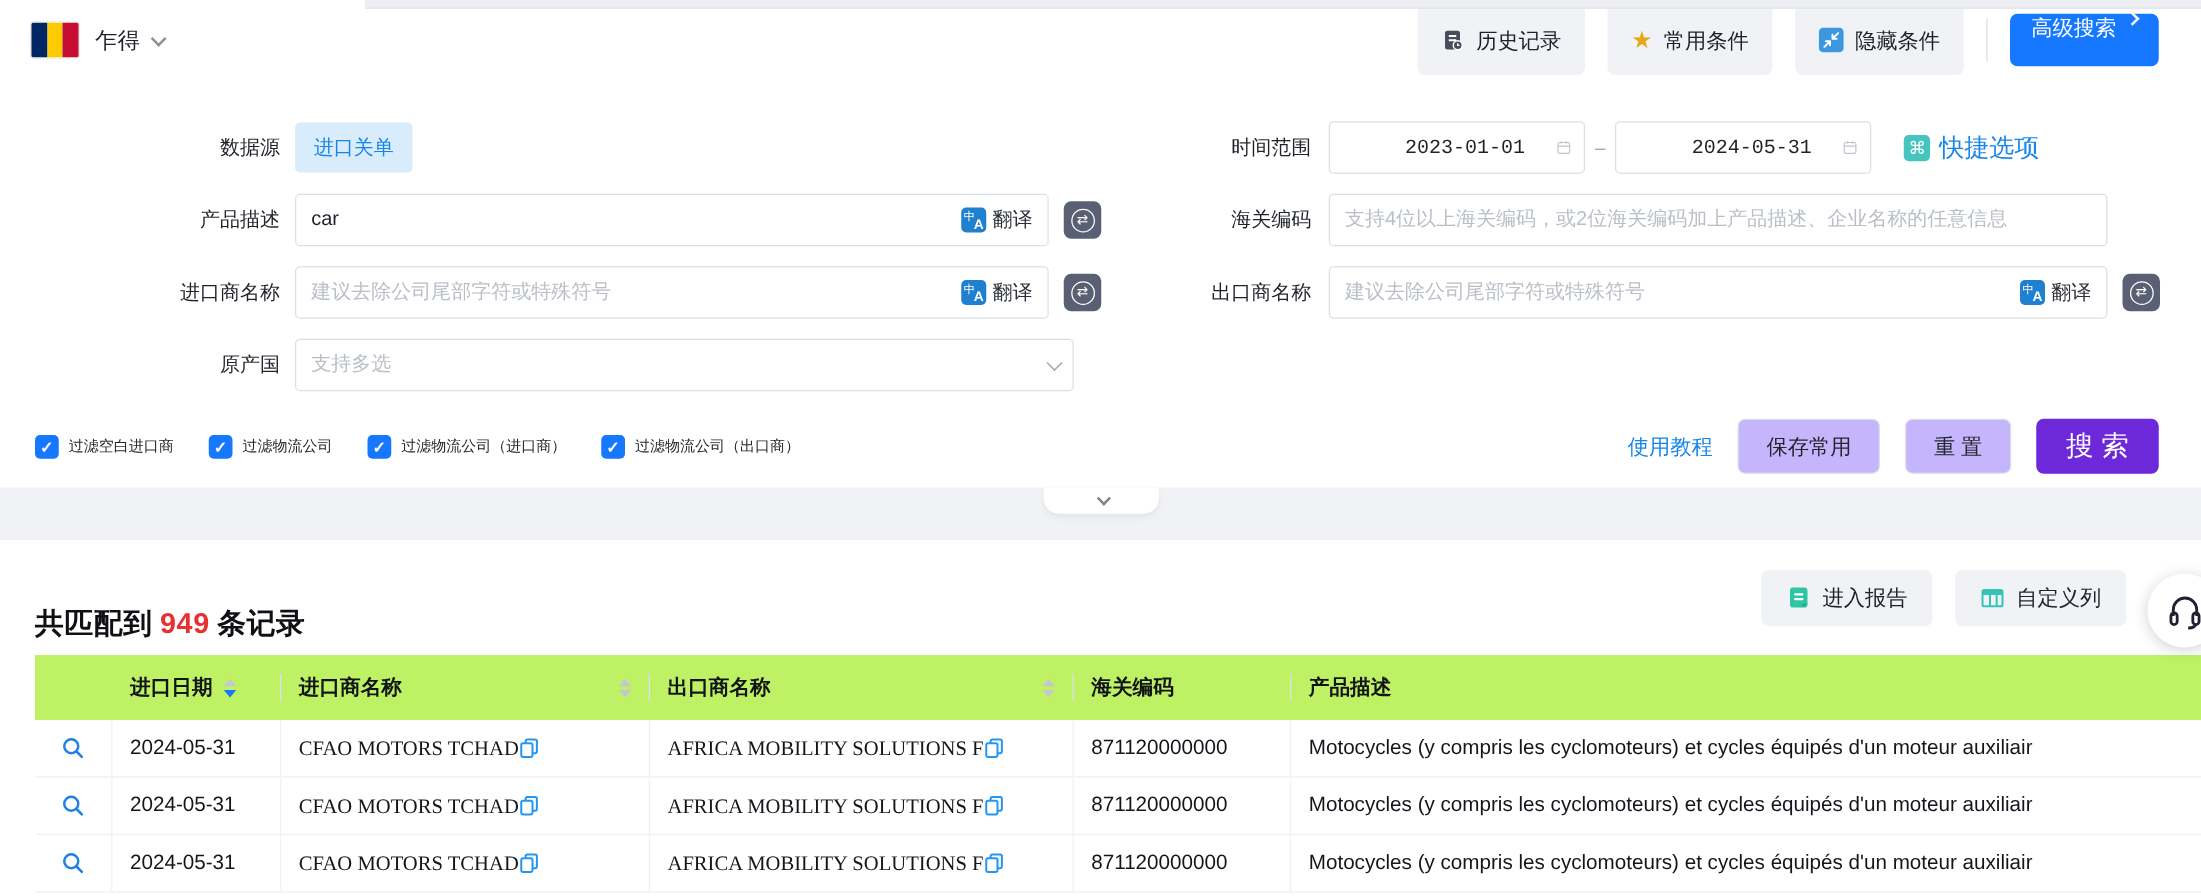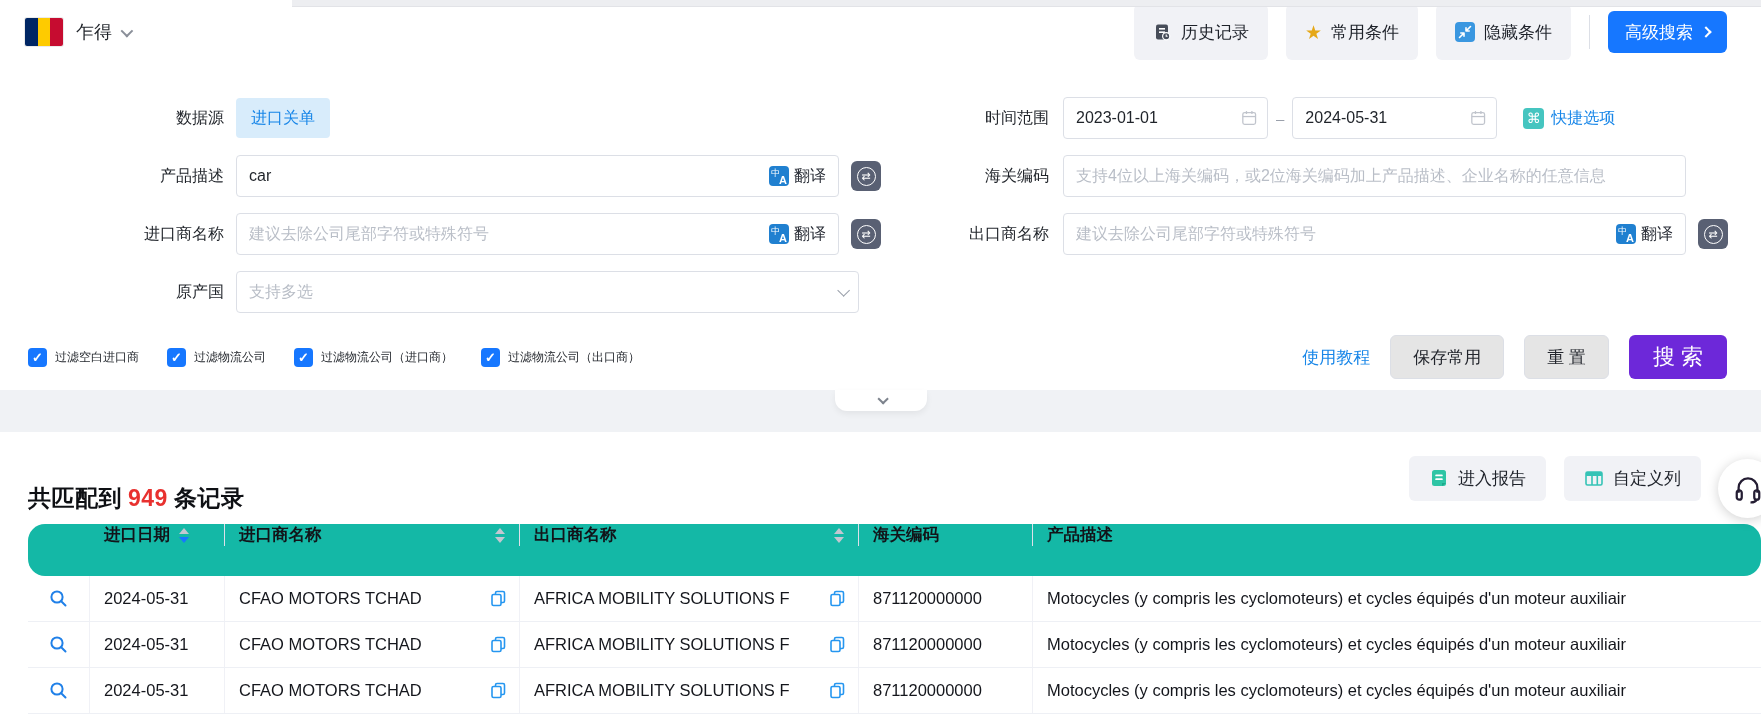--- a/index.html
+++ b/index.html
@@ -11,21 +11,21 @@
   
   .topbar { height:64px; display:flex; align-items:center; padding:0 34px 0 25px; background:#fff; }
   .flag { width:38px; height:28px; display:flex; border-radius:2px; overflow:hidden; box-shadow:0 0 0 1px rgba(0,0,0,.08); }
   .flag i { flex:1; }
   .flag i:nth-child(1){ background:#002664; } .flag i:nth-child(2){ background:#FECB00; } .flag i:nth-child(3){ background:#C60C30; }
   .country-label { font-size:18px; margin:0 9px 0 13px; }
   .chev { display:inline-block; width:9px; height:9px; border-right:2px solid #8a8f99; border-bottom:2px solid #8a8f99; transform:rotate(45deg) translateY(-2px); }
   .topbar-right { margin-left:auto; display:flex; align-items:center; gap:18px; }
   .tool-btn { height:56px; padding:0 19px; background:#f1f2f6; border:none; border-radius:6px; display:flex; align-items:center; gap:9px; font-size:17px; color:#1d2129; cursor:pointer; font-family:inherit; }
   .vdiv { width:1px; height:34px; background:#dcdfe6; }
-  .advanced-btn { height:42px; padding:0 17px; background:#1677ff; color:#fff; border:none; border-radius:6px; font-size:17px; display:flex; align-items:center; gap:9px; cursor:pointer; font-family:inherit; }
+  .advanced-btn { height:42px; padding:0 17px; background:#1677ff; color:#fff; border:none; border-radius:6px; font-size:17px; display:flex; align-items:flex-start; gap:9px; cursor:pointer; font-family:inherit; }
   .advanced-btn .chev { width:8px; height:8px; border-color:#fff; transform:rotate(-45deg); }
   .star { color:#e6a817; font-size:19px; line-height:1; }
 
   
   .form-panel { position:relative; height:326px; background:#fff; padding-top:33px; }
   .update-range { position:absolute; top:5px; left:1063px; font-size:16px; color:#f08a1d; }
   .update-range b { color:#ef8200; }
   .update-range .to { color:#5a5e66; font-weight:normal; padding:0 4px; }
   .frow { display:flex; align-items:center; margin-bottom:16px; height:42px; }
   .fleft { width:881px; display:flex; align-items:center; }
@@ -36,73 +36,73 @@
   .input { width:623px; height:42px; border:1px solid #dcdfe6; border-radius:4px; background:#fff; display:flex; align-items:center; padding:0 12px; }
   .input input { border:none; outline:none; flex:1; min-width:0; font-size:16px; color:#1f2329; font-family:inherit; background:transparent; }
   .input input::placeholder { color:#b9bec7; }
   .translate-btn { display:flex; align-items:center; gap:5px; font-size:16px; color:#2b2f38; cursor:pointer; flex:none; }
   .tr-icon { position:relative; width:20px; height:20px; background:#2080d0; border-radius:4px; flex:none; }
   .tr-icon .zh { position:absolute; top:1px; left:2px; color:#fff; font-size:9px; }
   .tr-icon .en { position:absolute; bottom:0; right:2px; color:#fff; font-size:11px; font-weight:bold; }
   .match-icon { width:30px; height:30px; margin-left:12px; background:#596073; border-radius:6px; display:flex; align-items:center; justify-content:center; cursor:pointer; flex:none; }
   .match-icon .ring { width:19px; height:19px; border:1.6px solid #fff; border-radius:50%; display:flex; align-items:center; justify-content:center; color:#fff; font-size:11px; line-height:1; }
   .date-box { width:205px; height:42px; border:1px solid #dcdfe6; border-radius:4px; display:flex; align-items:center; padding:0 10px 0 12px; }
-  .date-box input { border:none; outline:none; width:100%; font-size:16px; color:#1f2329; font-family:Liberation Sans, sans-serif; }
+  .date-box input { border:none; outline:none; width:100%; font-size:16px; color:#1f2329; font-family:Liberation Mono, monospace;margin-left:48px; }
   .dash { color:#9aa0ab; padding:0 8px; font-size:15px; }
   .quick-opt { display:flex; align-items:center; gap:7px; margin-left:26px; cursor:pointer; }
   .cmd-icon { width:21px; height:21px; background:#45c5c0; border-radius:4px; color:#fff; font-size:14px; display:flex; align-items:center; justify-content:center; }
-  .quick-opt span.qlabel { color:#1886e8; font-size:16px; }
+  .quick-opt span.qlabel { color:#1886e8; font-size:20px; }
   .select .chev { margin-left:auto; border-color:#9aa0ab; border-width:1.5px; transform:rotate(45deg) translateY(-3px); }
 
   .filters-row { display:flex; align-items:center; padding:0 34px 0 28px; margin-top:22px; }
   .cb-item { display:flex; align-items:center; gap:8px; margin-right:28px; cursor:pointer; }
   .cb-box { width:19px; height:19px; background:#1677ff; border-radius:4px; color:#fff; font-size:13px; font-weight:bold; display:flex; align-items:center; justify-content:center; }
   .cb-label { font-size:12px; }
   .filters-right { margin-left:auto; display:flex; align-items:center; gap:20px; }
   .tut-link { color:#1886e8; font-size:17px; cursor:pointer; }
-  .ghost-btn { height:44px; padding:0 22px; background:#e5e5e5; border:1px solid #dcdfe6; border-radius:6px; font-size:17px; color:#23262d; cursor:pointer; font-family:inherit; }
+  .ghost-btn { height:44px; padding:0 22px; background:#c4b5fd; border:1px solid #dcdfe6; border-radius:6px; font-size:17px; color:#23262d; cursor:pointer; font-family:inherit; }
   .primary-btn { height:44px; padding:0 24px; background:#6d28d9; border:none; border-radius:6px; font-size:22px; color:#fff; cursor:pointer; font-family:inherit; }
 
   .gray-strip { height:42px; background:#f0f2f5; position:relative; }
   .collapse-tab { position:absolute; top:0; left:50%; transform:translateX(-50%); width:92px; height:21px; background:#fff; border-radius:0 0 12px 12px; box-shadow:0 3px 6px rgba(0,0,0,.06); display:flex; align-items:center; justify-content:center; cursor:pointer; }
   .collapse-tab .chev { width:8px; height:8px; border-color:#7d838d; transform:rotate(45deg) translateY(-3px); }
 
   
   .results { position:relative; background:#fff; height:285px; }
   .results-header { display:flex; align-items:center; height:92px; padding:0 60px 0 28px; }
   .results-title { font-size:23px; font-weight:bold; color:#0e1014; letter-spacing:.5px;margin-top:40px; }
   .results-title .count { color:#e8312f; padding:0 6px; }
   .results-actions { margin-left:auto; display:flex; align-items:center; gap:18px; }
   .action-btn { height:45px; padding:0 20px; background:#f1f2f6; border:none; border-radius:6px; font-size:17px; color:#1d2129; display:flex; align-items:center; gap:9px; cursor:pointer; font-family:inherit; }
   .export-group { display:flex; }
   .export-main { border-radius:6px 0 0 6px; color:#b5bac3; cursor:not-allowed; }
   .export-caret { width:48px; height:45px; background:#f1f2f6; border:none; border-left:1px solid #e2e4ea; border-radius:0 6px 6px 0; display:flex; align-items:center; justify-content:center; cursor:pointer; }
   .export-caret .chev { border-color:#3a3f47; transform:rotate(45deg) translateY(-3px); }
   .support-fab { position:absolute; right:-16px; top:27px; width:59px; height:59px; background:#fff; border-radius:50%; box-shadow:0 2px 12px rgba(0,0,0,.18); display:flex; align-items:center; justify-content:center; cursor:pointer; z-index:5; }
 
   .table { margin-left:28px; width:1733px; font-size:16.5px; }
-  .thead { display:flex; background:#14b8a6; height:52px; align-items:flex-start;border-radius:17px; }
+  .thead { display:flex; background:#bef264; height:52px; align-items:center; }
   .th { display:flex; align-items:center; padding-left:14px; font-weight:bold; color:#121419; border-right:1px solid #dde0ea; }
   .th:last-child { border-right:none; }
   .th.spread { justify-content:space-between; padding-right:14px; }
   .c0 { width:62px; flex:none; padding-left:0; }
   .c1 { width:135px; flex:none; }
   .c2 { width:295px; flex:none; }
   .c3 { width:339px; flex:none; }
   .c4 { width:174px; flex:none; }
   .c5 { flex:1; min-width:0; }
   .sorters { display:inline-flex; flex-direction:column; gap:3px; margin-left:9px; }
   .car-up { width:0; height:0; border-left:5px solid transparent; border-right:5px solid transparent; border-bottom:6px solid #c3c7d1; }
   .car-down { width:0; height:0; border-left:5px solid transparent; border-right:5px solid transparent; border-top:6px solid #c3c7d1; }
   .car-down.active { border-top-color:#1677ff; }
   .trow { display:flex; height:46px; align-items:stretch; border-bottom:1px solid #eef0f5; }
   .td { display:flex; align-items:center; padding-left:14px; color:#14161c; border-right:1px solid #f0f1f6; overflow:hidden; white-space:nowrap; }
   .td:last-child { border-right:none; }
   .td.c0 { justify-content:center; padding-left:0; }
-  .td.with-copy { justify-content:space-between; padding-right:12px; }
+  .td.with-copy { padding-right:12px;font-family:Liberation Serif, serif; }
   .cell-text { overflow:hidden; text-overflow:clip; white-space:nowrap; }
   .icon-btn { display:flex; align-items:center; justify-content:center; cursor:pointer; flex:none; }
 </style>
 </head>
 <body>
 
 <div class="screen">
   <div class="top-artifact"></div>
 
   <div class="topbar">

